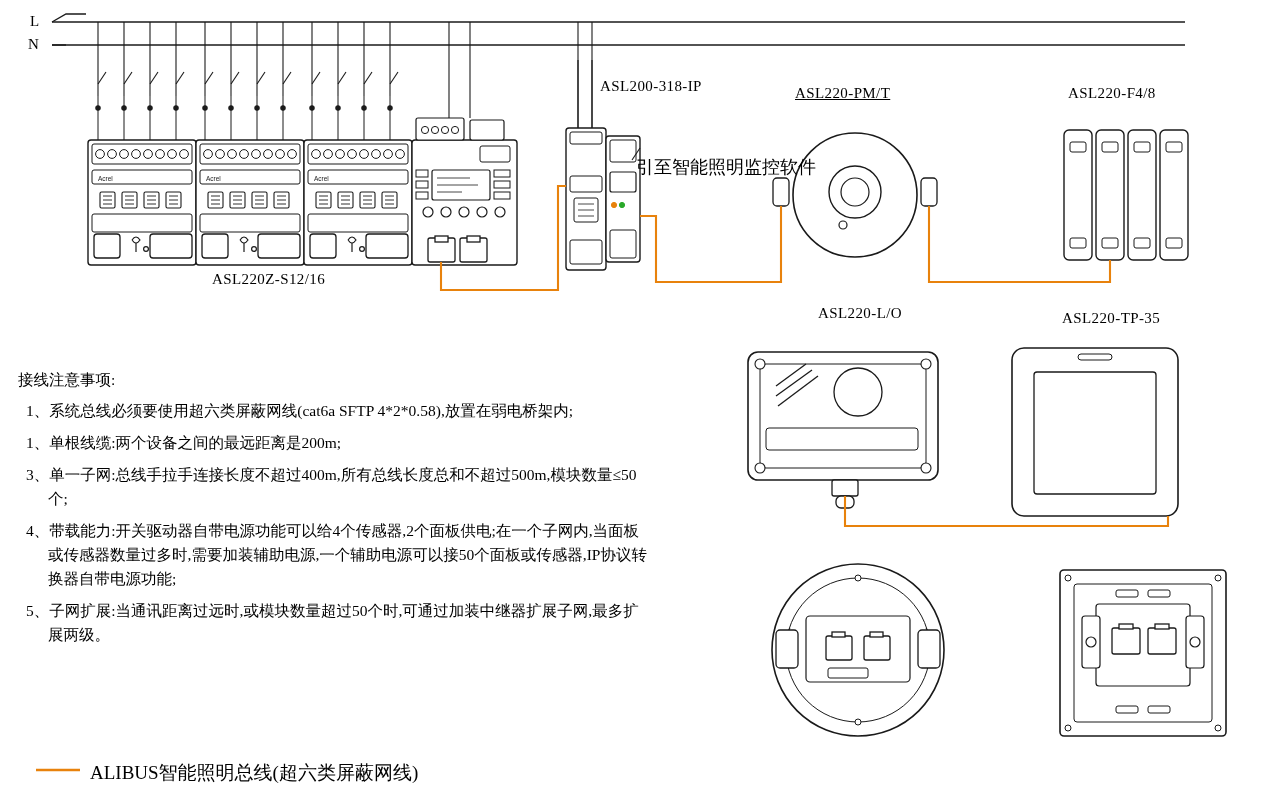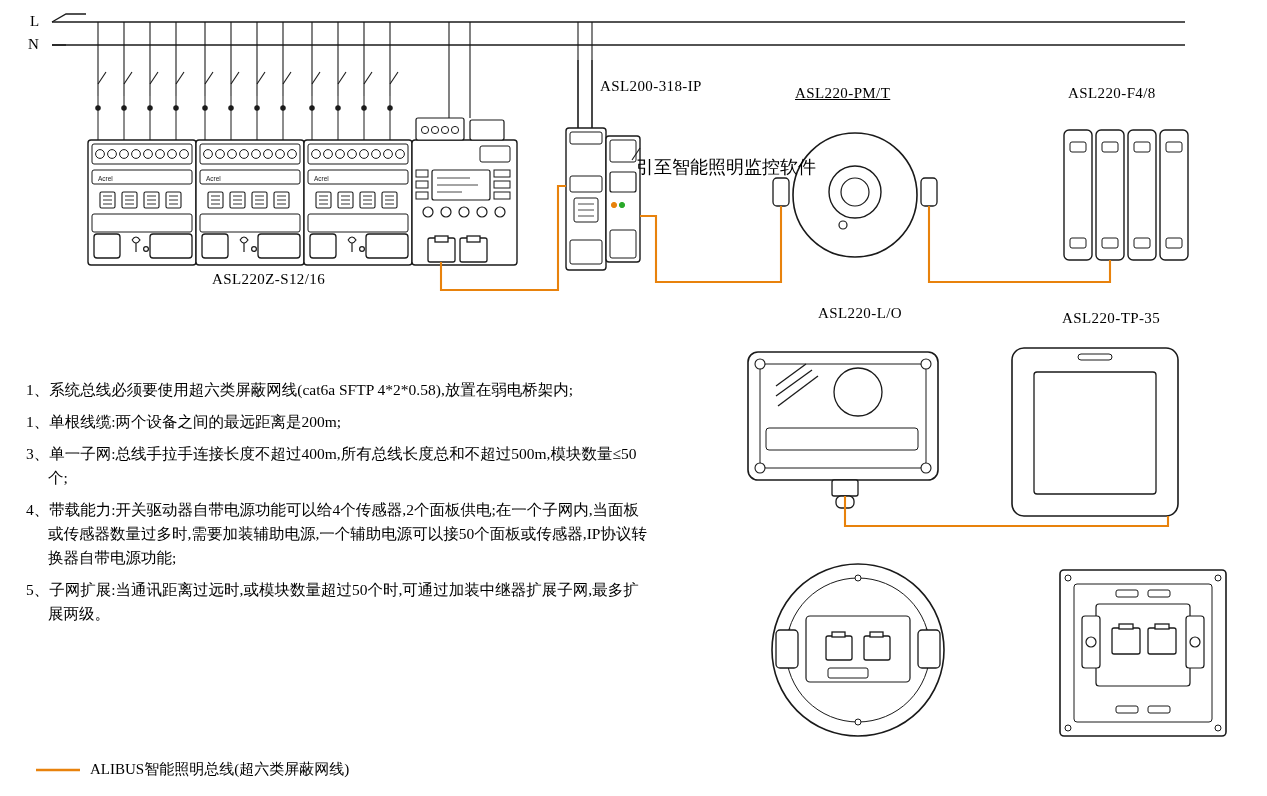--- a/index.html
+++ b/index.html
@@ -4,21 +4,21 @@
 <style>
   html,body{margin:0;padding:0;background:#ffffff;}
   body{width:1267px;height:796px;position:relative;overflow:hidden;
        font-family:"Liberation Serif", serif; color:#000;}
   .stage{position:absolute;left:0;top:0;width:1267px;height:796px;}
   svg.layer{position:absolute;left:0;top:0;width:1267px;height:796px;}
   .lbl{position:absolute;white-space:nowrap;font-family:"Liberation Serif",serif;}
   .dev-label{font-size:15px;letter-spacing:.4px;}
   .note-title{font-size:15.5px;}
   .note-item{font-size:15.5px;line-height:24px;}
-  .legend-text{font-size:15px;}
+  .legend-text{font-size:19px;}
   .small-cn{font-size:18px;}
   #notes{position:absolute;left:18px;top:370px;width:640px;}
   #notes .note-item{margin:8px;}
   .hang{padding-left:22px;text-indent:-22px;}
 </style>
 </head>
 <body>
 
 <div class="stage">
 
@@ -446,20 +446,21 @@
   <div class="lbl dev-label" style="left:212px;top:271px;">ASL220Z-S12/16</div>
   <div class="lbl dev-label" style="left:600px;top:78px;">ASL200-318-IP</div>
   <div class="lbl dev-label" style="left:795px;top:85px;text-decoration:underline;">ASL220-PM/T</div>
   <div class="lbl dev-label" style="left:1068px;top:85px;">ASL220-F4/8</div>
   <div class="lbl dev-label" style="left:800px;top:305px;margin-left:18px;">ASL220-L/O</div>
   <div class="lbl dev-label" style="left:1062px;top:310px;">ASL220-TP-35</div>
 
   <div class="lbl small-cn" style="left:636px;top:155px;">引至智能照明监控软件</div>
 
   <div id="notes">
+    <div class="note-title" style="margin-bottom:6px;">接线注意事项:</div>
     <p class="note-item hang">1、系统总线必须要使用超六类屏蔽网线(cat6a SFTP 4*2*0.58),放置在弱电桥架内;</p>
     <p class="note-item hang">1、单根线缆:两个设备之间的最远距离是200m;</p>
     <p class="note-item hang">3、单一子网:总线手拉手连接长度不超过400m,所有总线长度总和不超过500m,模块数量≤50个;</p>
     <p class="note-item hang">4、带载能力:开关驱动器自带电源功能可以给4个传感器,2个面板供电;在一个子网内,当面板或传感器数量过多时,需要加装辅助电源,一个辅助电源可以接50个面板或传感器,IP协议转换器自带电源功能;</p>
     <p class="note-item hang">5、子网扩展:当通讯距离过远时,或模块数量超过50个时,可通过加装中继器扩展子网,最多扩展两级。</p>
   </div>
 
   <div class="lbl legend-text" style="left:90px;top:760px;">ALIBUS智能照明总线(超六类屏蔽网线)</div>
 
 </div>

